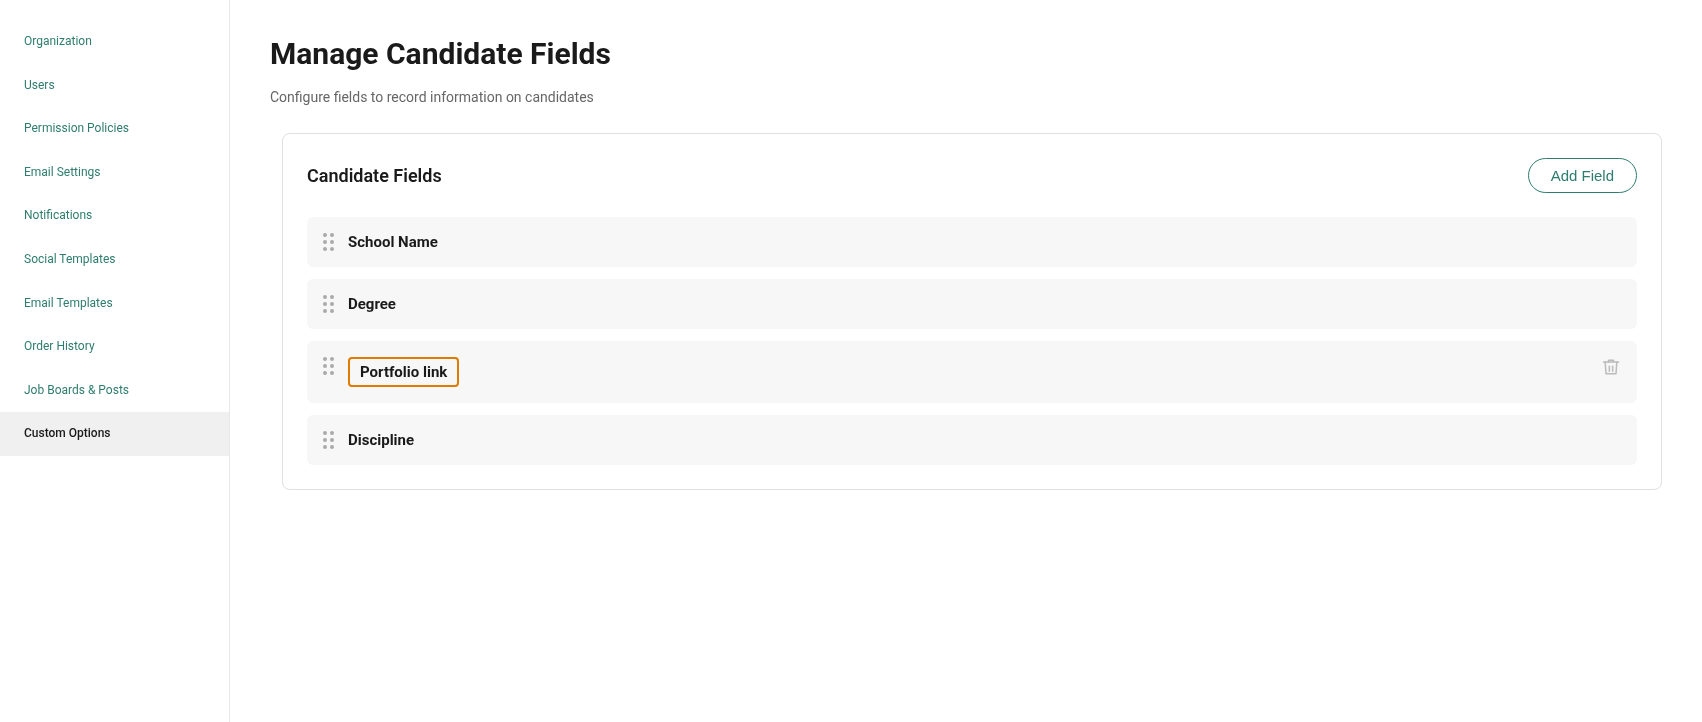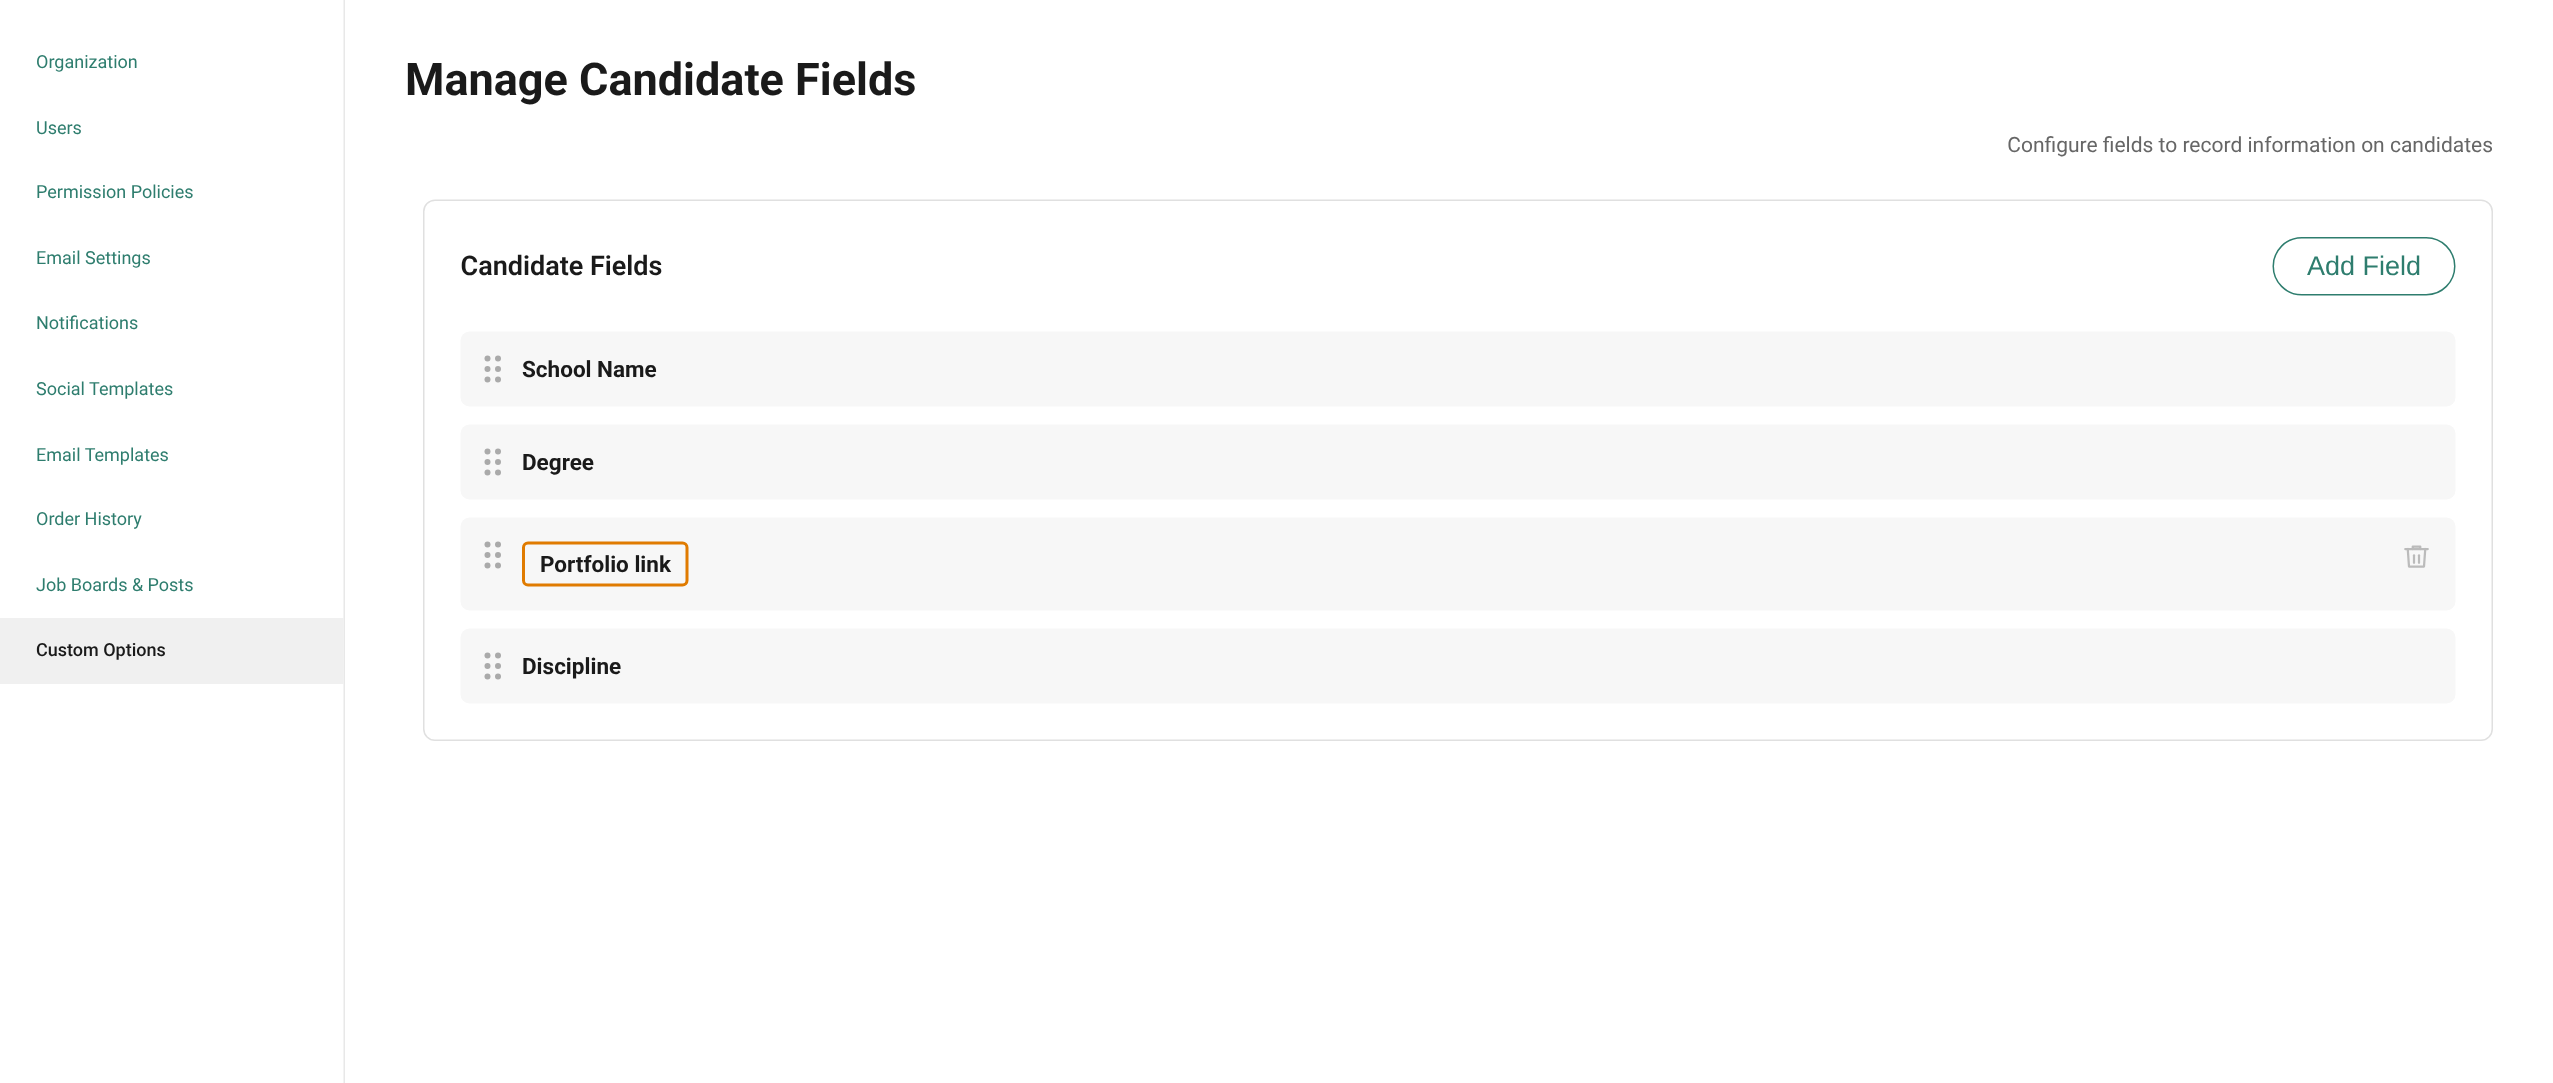--- a/index.html
+++ b/index.html
@@ -44,21 +44,20 @@
     .page-title {
       font-size: 30px;
       font-weight: 700;
       color: #1a1a1a;
       margin-bottom: 18px;
     }
     .page-subtitle {
       font-size: 14px;
       color: #666;
       margin-bottom: 28px;
-      text-align: right;
     }
     
     .card {
       border: 1px solid #e0e0e0;
       border-radius: 8px;
       background: #fff;
       padding: 24px 24px;
       margin-left: 12px;
     }
     .card-header {
@@ -71,21 +70,21 @@
       font-size: 18px;
       font-weight: 600;
       color: #1a1a1a;
     }
     .add-field-btn {
       border: 1.5px solid #2e7d6e;
       color: #2e7d6e;
       background: transparent;
       border-radius: 20px;
       padding: 8px 22px;
-      font-size: 18px;
+      font-size: 15px;
       font-weight: 500;
       cursor: pointer;
     }
     
     .field-row {
       display: flex;
       align-items: flex-start;
       background: #f7f7f7;
       border-radius: 6px;
       padding: 16px 16px;

